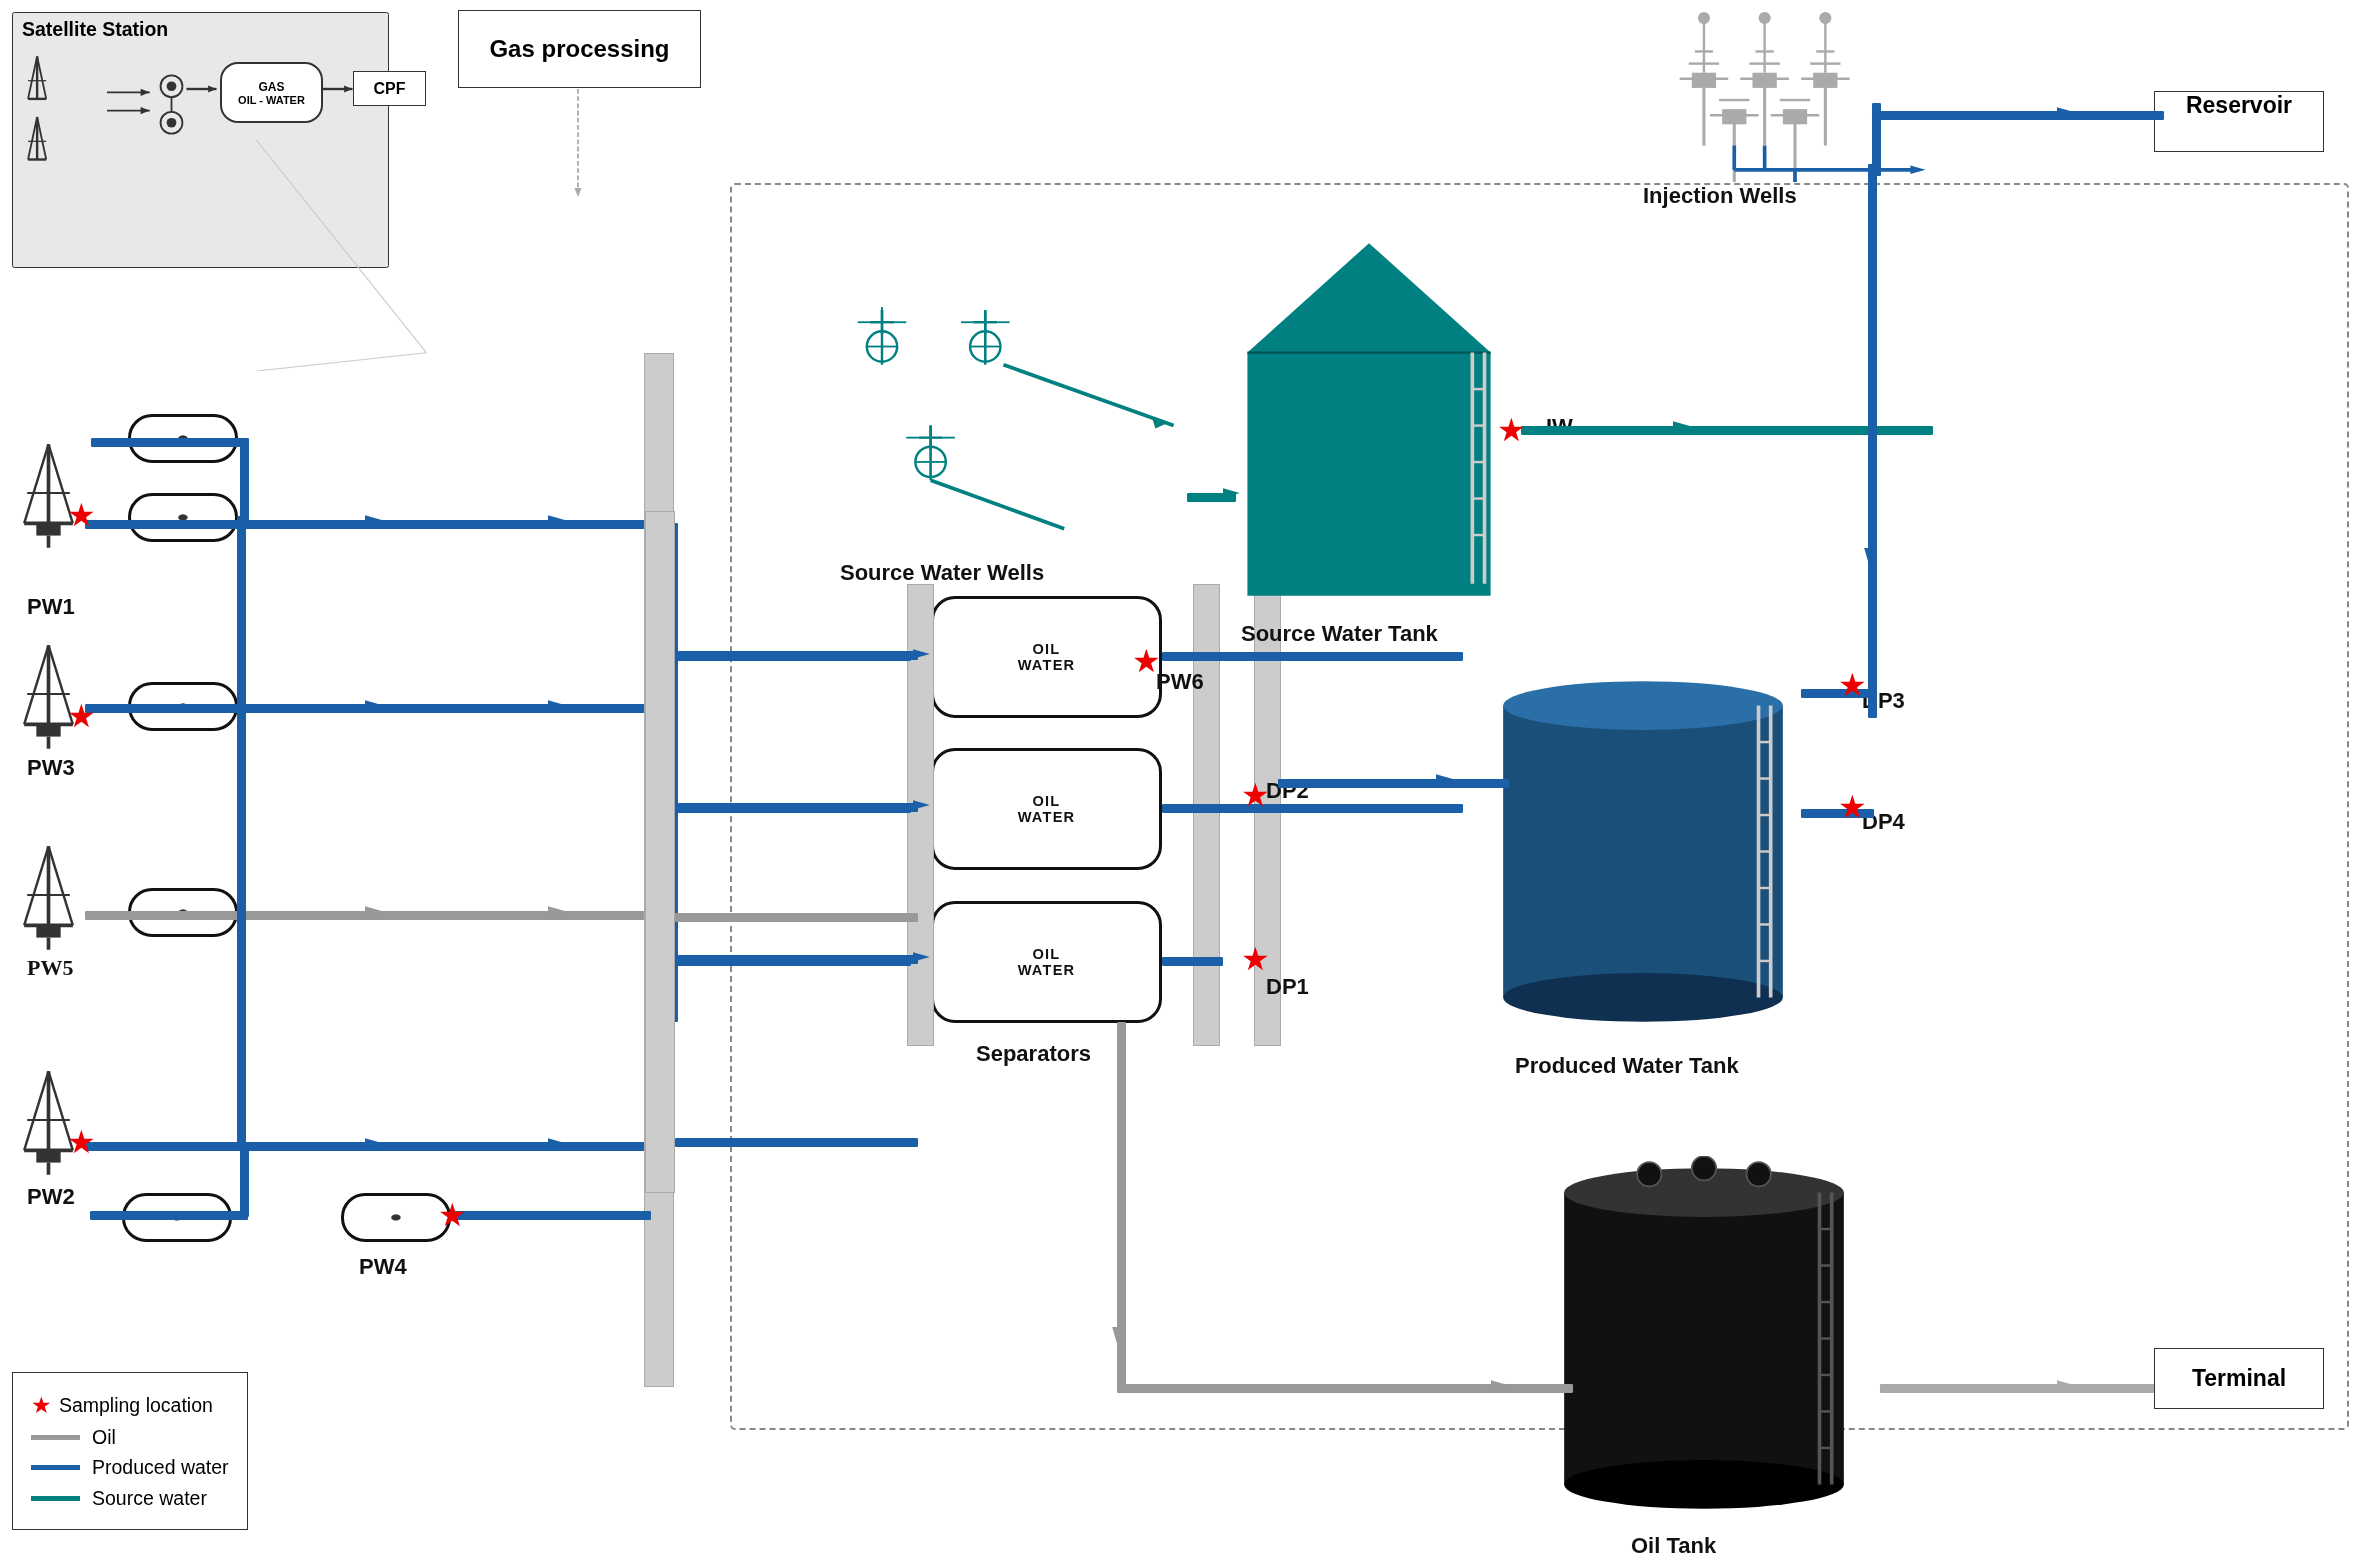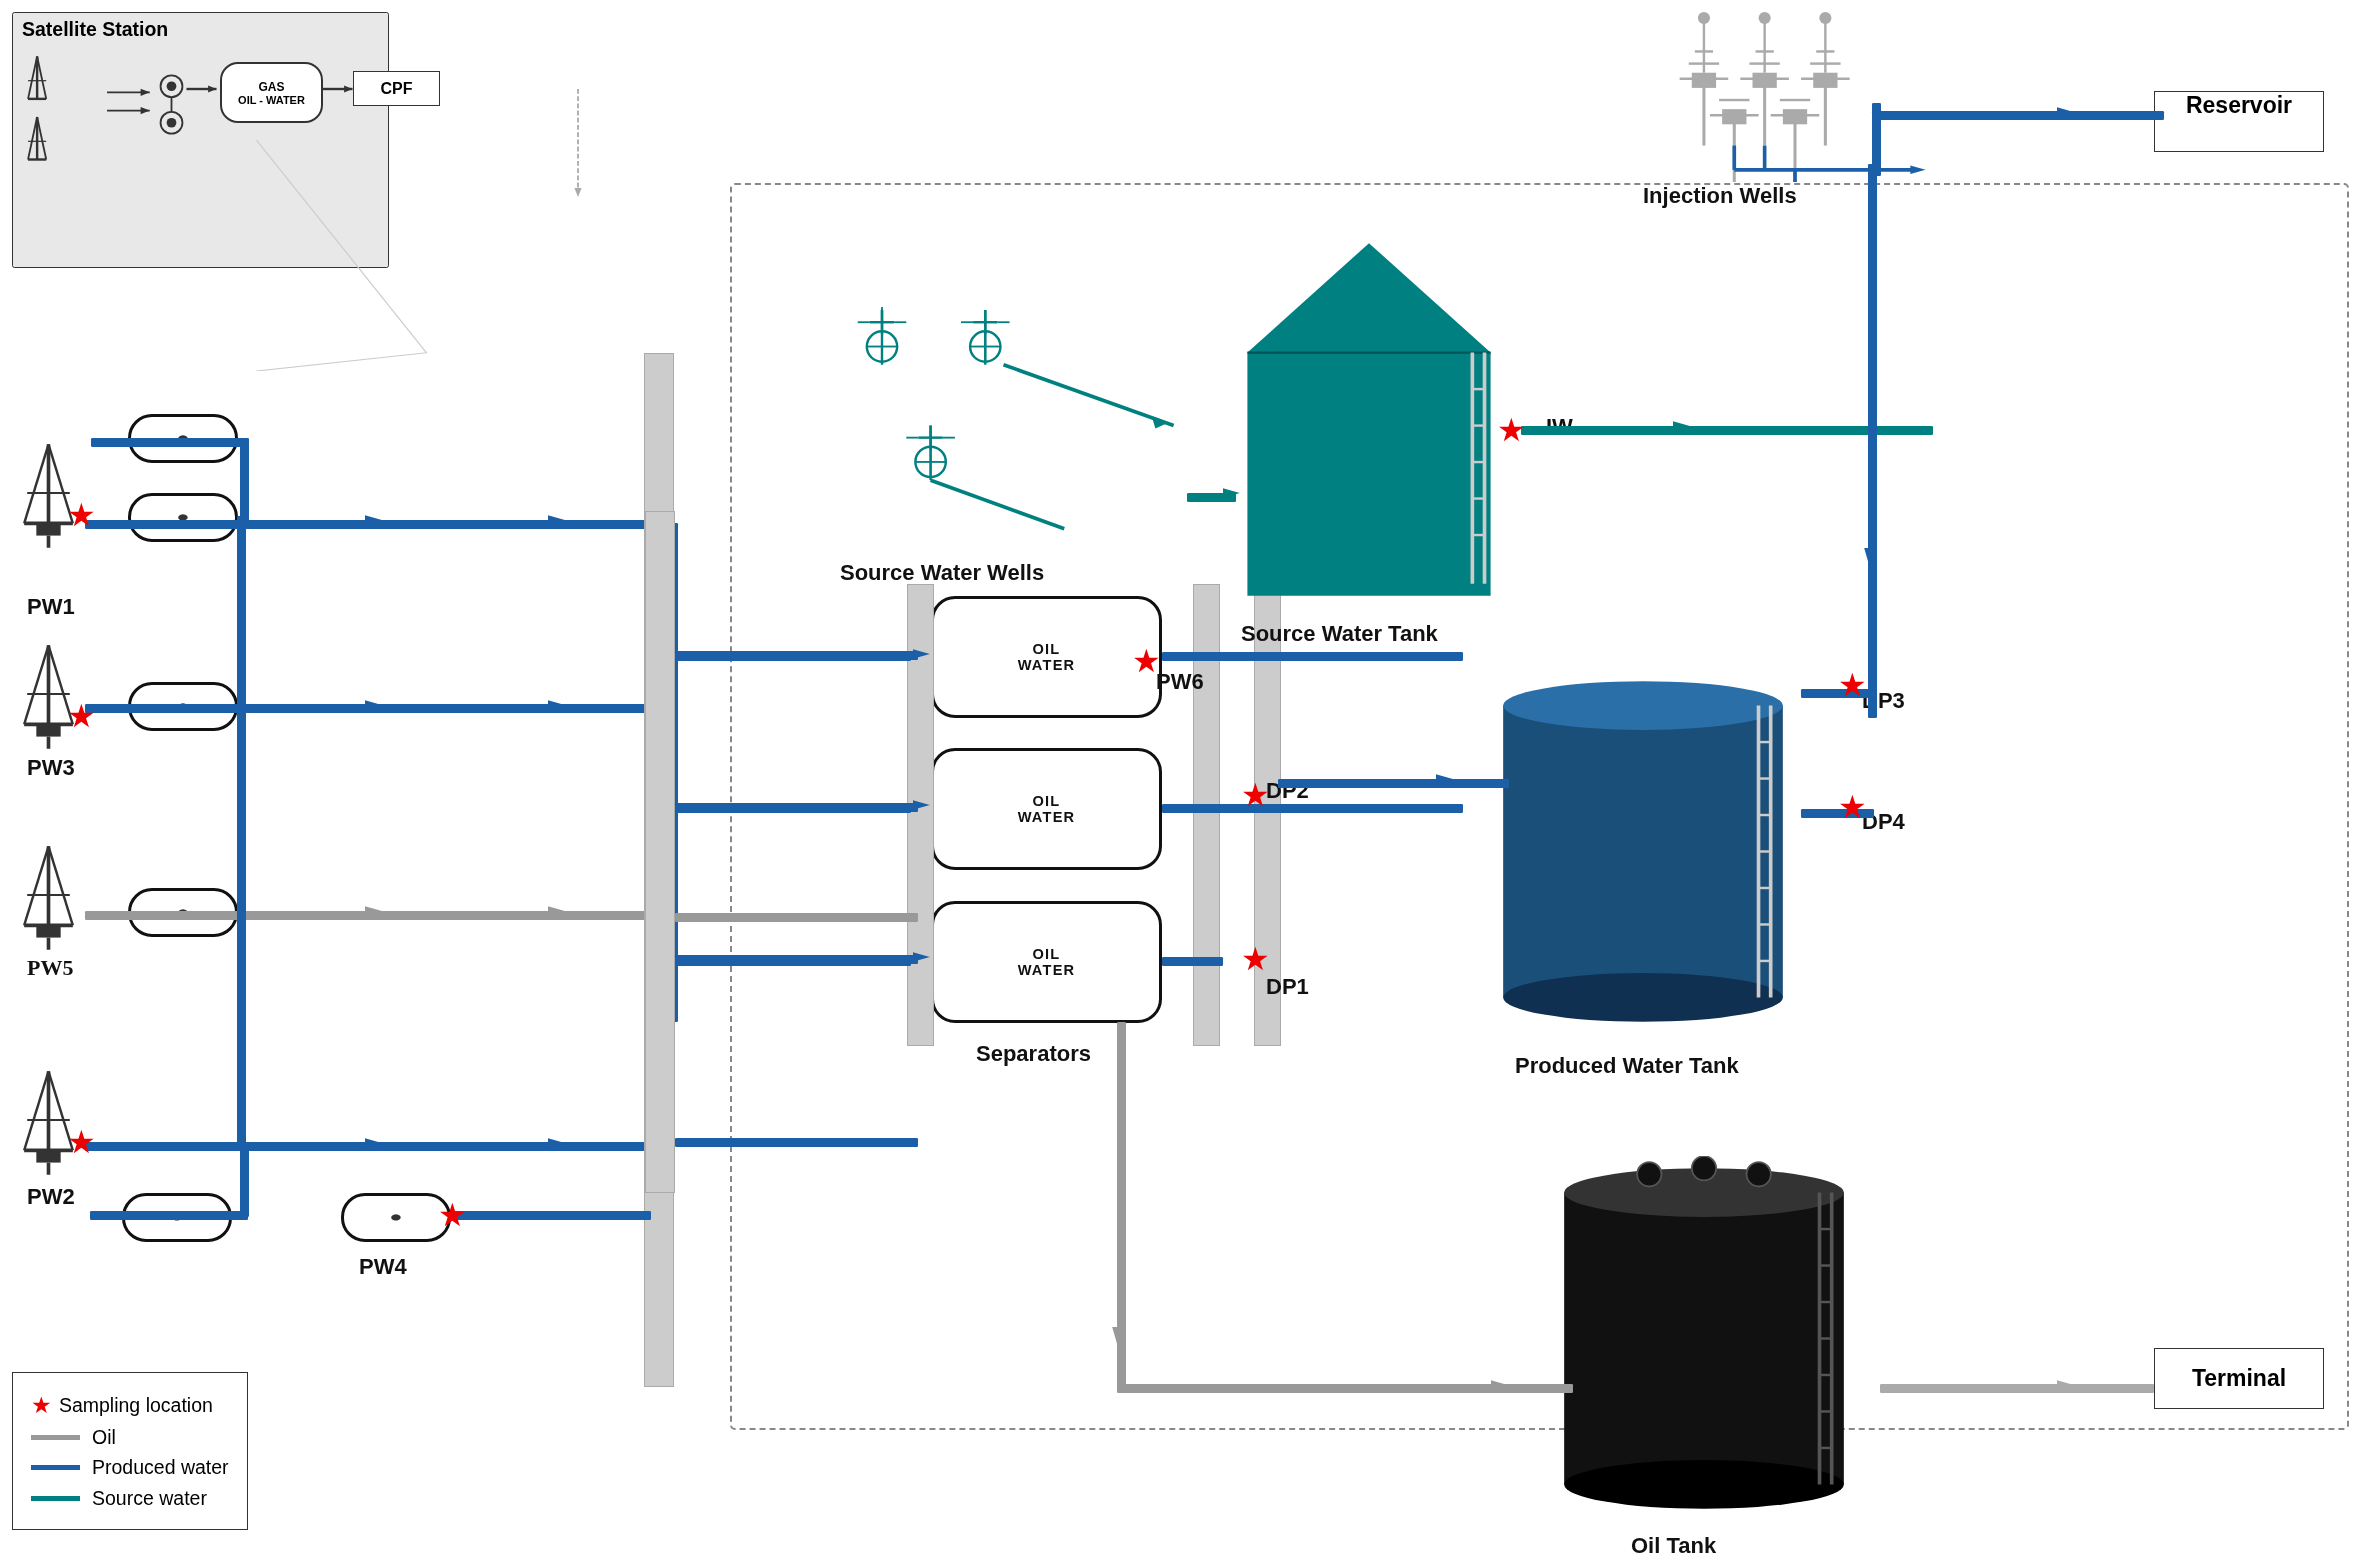--- a/index.html
+++ b/index.html
@@ -244,25 +244,28 @@
     <div class="sat-separator" style="left:207px;top:49px;width:103px;height:61px;">
       <span style="font-size:12px;font-weight:bold;">GAS</span>
       <span style="font-size:11px;font-weight:bold;">OIL - WATER</span>
     </div>
 
     <svg style="position:absolute;left:309px;top:70px;width:37px;height:12px;" viewBox="0 0 60 20" width="37" height="12">
       <line x1="0" y1="10" x2="50" y2="10" stroke="#333" stroke-width="4"></line>
       <polygon points="50,10 36,4 36,16" fill="#333"></polygon>
     </svg>
 
-    <div style="position:absolute;left:340px;top:58px;width:87px;height:35px;border:1.8px solid #333;background:#fff;display:flex;align-items:center;justify-content:center;">
+    <div style="position:absolute;left:340px;top:58px;width:73px;height:35px;border:1.8px solid #333;background:#fff;display:flex;align-items:center;justify-content:center;">
       <span style="font-size:16px;font-weight:bold;">CPF</span>
     </div>
   </div>
 
+  <div class="gas-processing-box">
+    <span class="gas-processing-label">Gas processing</span>
+  </div>
 
   <svg style="position:absolute;left:572px;top:88px;width:12px;height:122px;" viewBox="0 0 20 200" width="12" height="122">
     <line x1="10" y1="0" x2="10" y2="180" stroke="#aaa" stroke-width="3" stroke-dasharray="8,4"></line>
     <polygon points="10,180 4,165 16,165" fill="#aaa"></polygon>
   </svg>
 
   <svg style="position:absolute;left:256px;top:140px;width:183px;height:231px;" viewBox="0 0 300 380" width="183" height="231">
     <line x1="0" y1="0" x2="280" y2="350" stroke="#ccc" stroke-width="2"></line>
     <line x1="0" y1="380" x2="280" y2="350" stroke="#ccc" stroke-width="2"></line>
   </svg>

